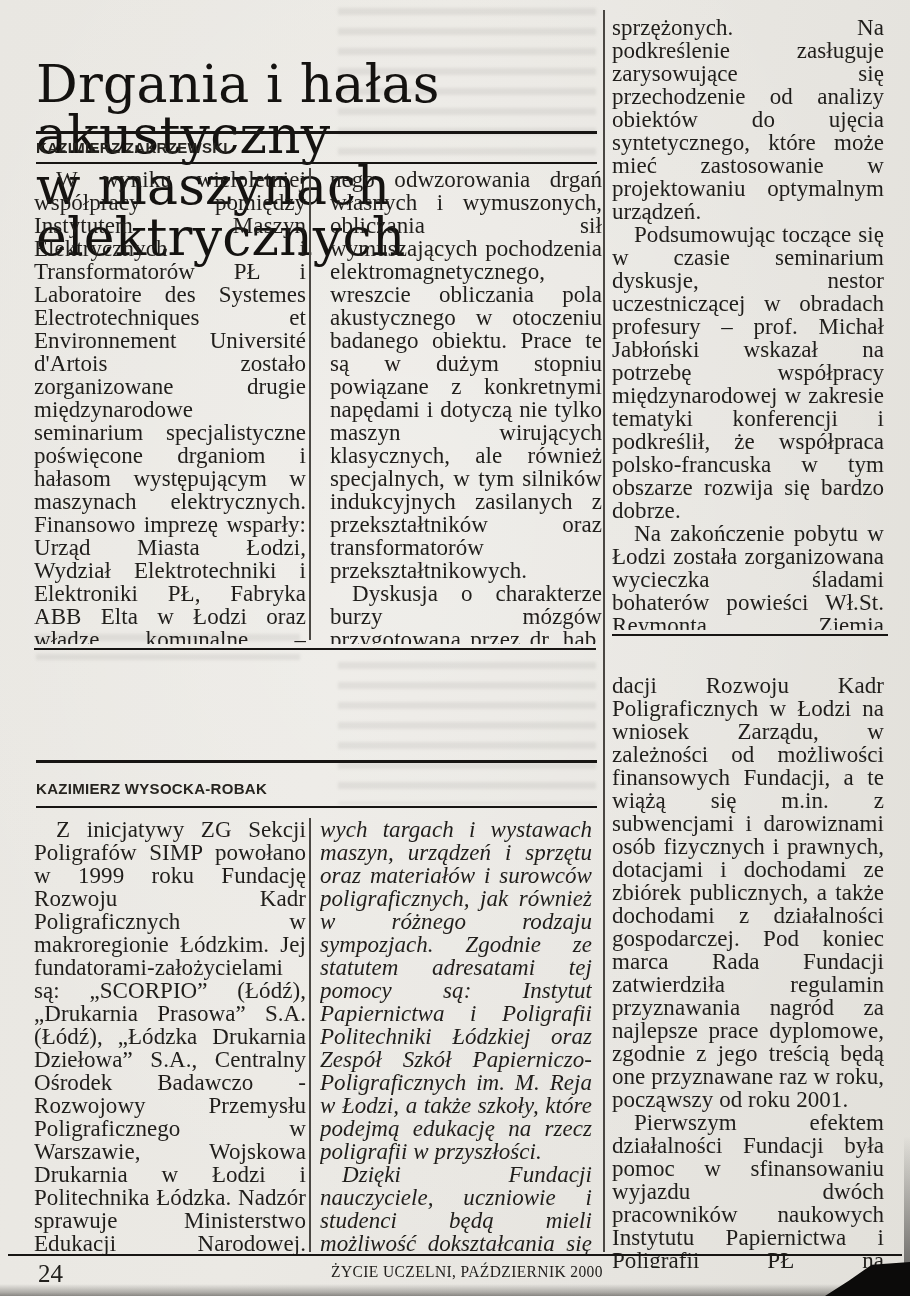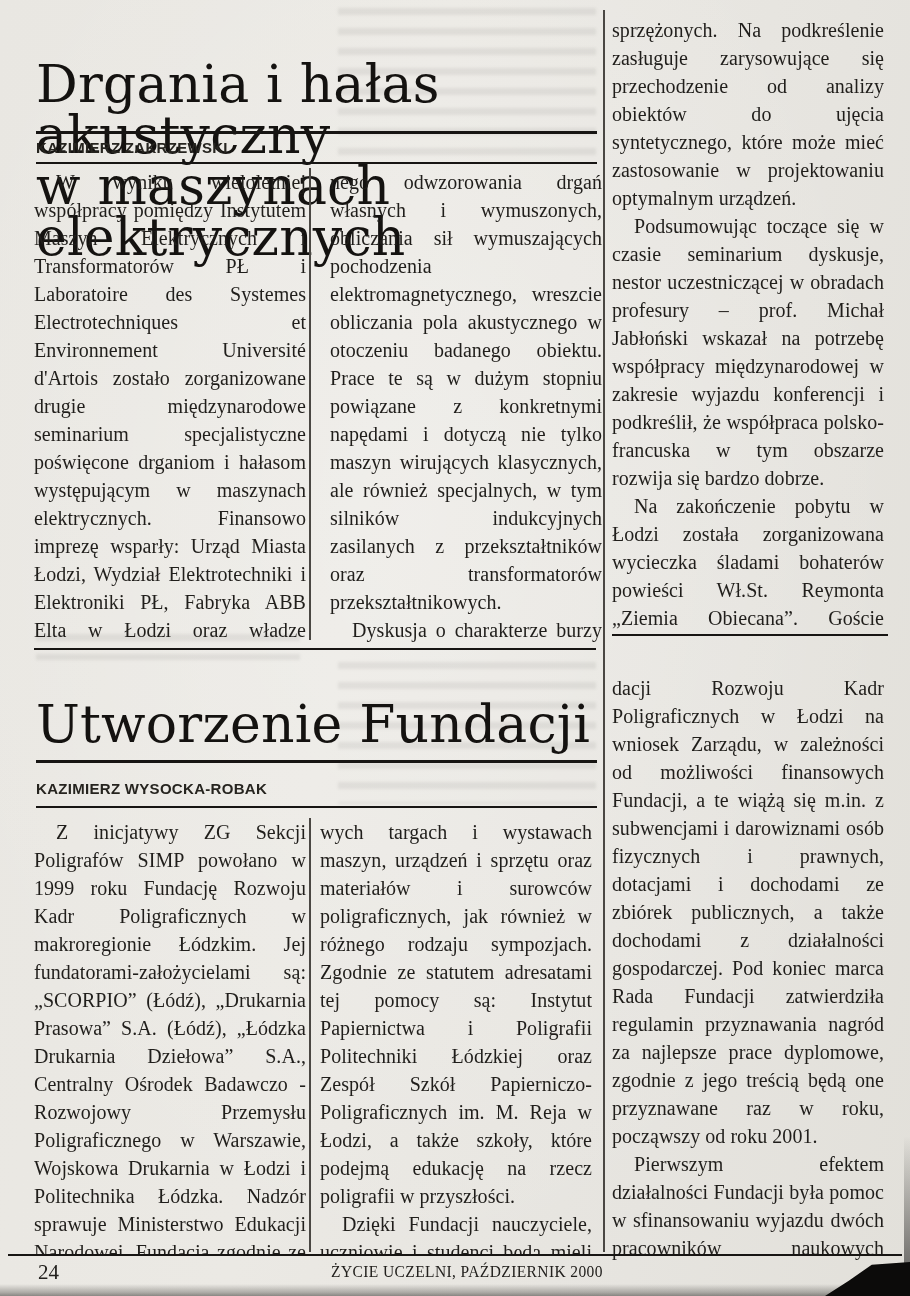--- a/index.html
+++ b/index.html
@@ -26,30 +26,30 @@
   .byline{
     position:absolute;left:36px;
     font-family:"Liberation Sans", sans-serif;
     font-weight:bold;font-size:15px;letter-spacing:.3px;color:#26241f;
     white-space:nowrap;
   }
   
   .col{
     position:absolute;width:272px;overflow:hidden;
     text-align:justify;
-    font-size:20px;line-height:28px;letter-spacing:.05px;
+    font-size:23px;line-height:23px;letter-spacing:.05px;
     color:#201e1b;
   }
   .col p{margin:0;}
   .col p.indent{text-indent:22px;}
   .vline{position:absolute;width:1.5px;background:#4a4743;}
   
   .pagenum{
     position:absolute;left:38px;top:1260px;
-    font-size:21px;color:#22201d;font-family:"Liberation Serif",serif;
+    font-size:25px;color:#22201d;font-family:"Liberation Serif",serif;
   }
   .journal{
     position:absolute;left:0;top:1263px;width:910px;text-align:center;
     font-family:"Liberation Serif",serif;font-size:15.5px;letter-spacing:.4px;color:#22201d;
     transform:scaleY(1.05);
     padding-left:12px;
   }
   
   .ghost{
     position:absolute;pointer-events:none;
@@ -92,44 +92,44 @@
     <div class="col" style="left:34px;top:168px;height:476px;">
       <p class="indent">W wyniku wieloletniej współpracy pomiędzy Instytutem Maszyn Elektrycznych i Transformatorów PŁ i Laboratoire des Systemes Electrotechniques et Environnement Université d'Artois zostało zorganizowane drugie międzynarodowe seminarium specjalistyczne poświęcone drganiom i hałasom występującym w maszynach elektrycznych. Finansowo imprezę wsparły: Urząd Miasta Łodzi, Wydział Elektrotechniki i Elektroniki PŁ, Fabryka ABB Elta w Łodzi oraz władze komunalne – Communauté des Communes du Bethunois we Francji. Obrady odbywały się 1-3 czerwca 2000 r. w stylowym pałacyku pofabrykanckim rodziny Schweikertów, obecnej siedzibie Instytutu Europejskiego.</p>
       <p class="indent">Przedstawione prace stanowią aktualny przegląd zagadnień rozwiązywanych w różnych ośrodkach naukowych. Dotyczą sposobów przestrzen-</p>
     </div>
     <div class="col" style="left:320px;top:168px;height:476px;margin-left:10px;">
       <p>nego odwzorowania drgań własnych i wymuszonych, obliczania sił wymuszających pochodzenia elektromagnetycznego, wreszcie obliczania pola akustycznego w otoczeniu badanego obiektu. Prace te są w dużym stopniu powiązane z konkretnymi napędami i dotyczą nie tylko maszyn wirujących klasycznych, ale również specjalnych, w tym silników indukcyjnych zasilanych z przekształtników oraz transformatorów przekształtnikowych.</p>
       <p class="indent">Dyskusja o charakterze burzy mózgów przygotowana przez dr. hab. Pawła Witczaka - przewodniczącego Komitetu Organizacyjnego i sekretarza naukowego, dała okazję do wymiany poglądów na temat trendów przyszłościowych w zakresie badania i obliczania drgań w maszynach elektrycznych. Obejmowała m.in. ocenę przydatności gotowych programów komputerowych do obliczania pól</p>
     </div>
     <div class="col" style="left:612px;top:16px;height:614px;">
       <p>sprzężonych. Na podkreślenie zasługuje zarysowujące się przechodzenie od analizy obiektów do ujęcia syntetycznego, które może mieć zastosowanie w projektowaniu optymalnym urządzeń.</p>
-      <p class="indent">Podsumowując toczące się w czasie seminarium dyskusje, nestor uczestniczącej w obradach profesury – prof. Michał Jabłoński wskazał na potrzebę współpracy międzynarodowej w zakresie wyjazdu konferencji i podkreślił, że współpraca polsko-francuska w tym obszarze rozwija się bardzo dobrze.</p>
+      <p class="indent">Podsumowując toczące się w czasie seminarium dyskusje, nestor uczestniczącej w obradach profesury – prof. Michał Jabłoński wskazał na potrzebę współpracy międzynarodowej w zakresie tematyki konferencji i podkreślił, że współpraca polsko-francuska w tym obszarze rozwija się bardzo dobrze.</p>
       <p class="indent">Na zakończenie pobytu w Łodzi została zorganizowana wycieczka śladami bohaterów powieści Wł.St. Reymonta „Ziemia Obiecana”. Goście zagraniczni, szczególnie ci, którzy po raz pierwszy ujrzeli fragmenty Łodzi oglądając niezapomniany film Andrzeja Wajdy, byli bardzo zainteresowani tym, co zobaczyli w czasie wycieczki.</p>
     </div>
 
     <div class="vline" style="left:309px;top:168px;height:472px;"></div>
   </section>
 
   <div class="vline" style="left:603px;top:10px;height:1242px;"></div>
 
   <div class="rule" style="left:34px;top:648px;width:562px;height:2px;"></div>
   <div class="rule" style="left:612px;top:634px;width:276px;height:2px;"></div>
 
   <section>
     <h1 class="headline" style="top:664px;">
-      <span>Utworzenie Fundacji</span><br>
+      <br>
     </h1>
     <div class="rule" style="left:36px;top:760px;width:561px;height:3px;"></div>
     <div class="byline" style="top:780px;">KAZIMIERZ WYSOCKA-ROBAK</div>
     <div class="rule" style="left:36px;top:806px;width:561px;height:1.5px;"></div>
 
     <div class="col" style="left:34px;top:818px;height:436px;">
       <p class="indent">Z inicjatywy ZG Sekcji Poligrafów SIMP powołano w 1999 roku Fundację Rozwoju Kadr Poligraficznych w makroregionie Łódzkim. Jej fundatorami-założycielami są: „SCORPIO” (Łódź), „Drukarnia Prasowa” S.A. (Łódź), „Łódzka Drukarnia Dziełowa” S.A., Centralny Ośrodek Badawczo - Rozwojowy Przemysłu Poligraficznego w Warszawie, Wojskowa Drukarnia w Łodzi i Politechnika Łódzka. Nadzór sprawuje Ministerstwo Edukacji Narodowej. Fundacja zgodnie ze swym statutem ma wspierać szkolnictwo poligraficzne w unowocześnianiu warsztatów szkolnych, a także w dostarczaniu materiałów dydaktycznych. Jednym z ważnych zadań Fundacji jest doskonalenie personelu dydaktycznego oraz wyróżniających się uczniów i studentów przez umożliwienie im uczestnictwa w międzynarodo-</p>
     </div>
-    <div class="col" style="left:320px;top:818px;height:436px;">
+    <div class="col" style="left:320px;top:818px;height:436px;font-style:italic;">
       <p>wych targach i wystawach maszyn, urządzeń i sprzętu oraz materiałów i surowców poligraficznych, jak również w różnego rodzaju sympozjach. Zgodnie ze statutem adresatami tej pomocy są: Instytut Papiernictwa i Poligrafii Politechniki Łódzkiej oraz Zespół Szkół Papierniczo-Poligraficznych im. M. Reja w Łodzi, a także szkoły, które podejmą edukację na rzecz poligrafii w przyszłości.</p>
       <p class="indent">Dzięki Fundacji nauczyciele, uczniowie i studenci będą mieli możliwość dokształcania się w ośrodkach zagranicznych. Fundacja ma wspierać także fundusze stypendialne, współorganizować konkursy na najlepszego ucznia, studenta i najlepszą pracę dyplomową z dziedziny poligrafii. Są one ustanawiane oddzielnie dla absolwentów szkół wyższych i średnich. Ich wysokość ustala Rada Fun-</p>
     </div>
     <div class="col" style="left:612px;top:674px;height:594px;">
       <p>dacji Rozwoju Kadr Poligraficznych w Łodzi na wniosek Zarządu, w zależności od możliwości finansowych Fundacji, a te wiążą się m.in. z subwencjami i darowiznami osób fizycznych i prawnych, dotacjami i dochodami ze zbiórek publicznych, a także dochodami z działalności gospodarczej. Pod koniec marca Rada Fundacji zatwierdziła regulamin przyznawania nagród za najlepsze prace dyplomowe, zgodnie z jego treścią będą one przyznawane raz w roku, począwszy od roku 2001.</p>
       <p class="indent">Pierwszym efektem działalności Fundacji była pomoc w sfinansowaniu wyjazdu dwóch pracowników naukowych Instytutu Papiernictwa i Poligrafii PŁ na Międzynarodowe Targi Poligraficzne „DRUPA 2000”. Dyrekcja Instytutu przekazała na prośbę Fundacji listę potrzeb związanych z wyposażeniem sal laboratoryjnych w specjalistyczne maszyny i urządzenia poligraficzne, niezbędne do kształcenia studentów na unikatowym kierunku studiów „Papiernictwo i Poligrafia”. Zarząd Fundacji obiecał pomagać sukcesywnie w realizacji tych potrzeb.</p>
     </div>
 
     <div class="vline" style="left:309px;top:818px;height:434px;"></div>
   </section>

